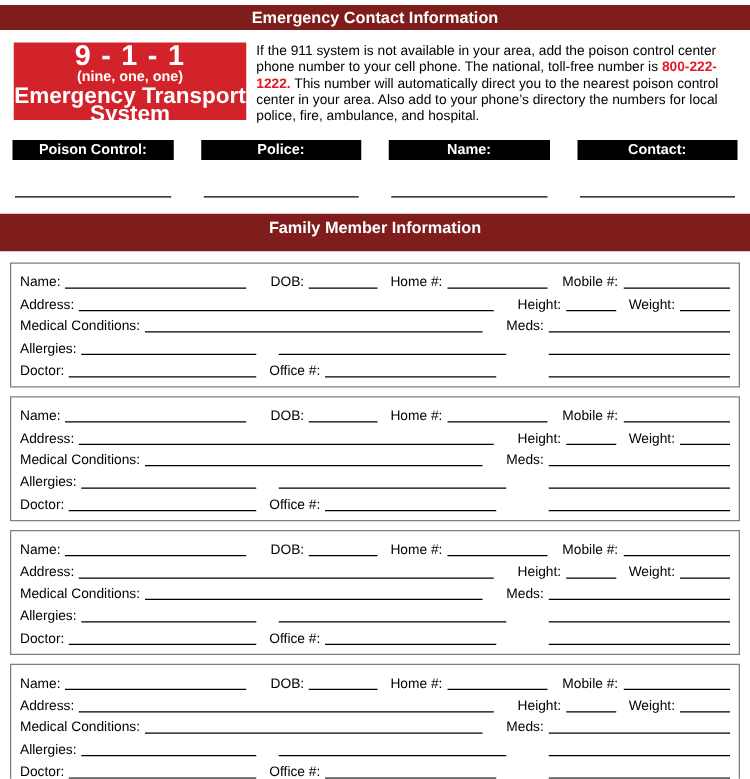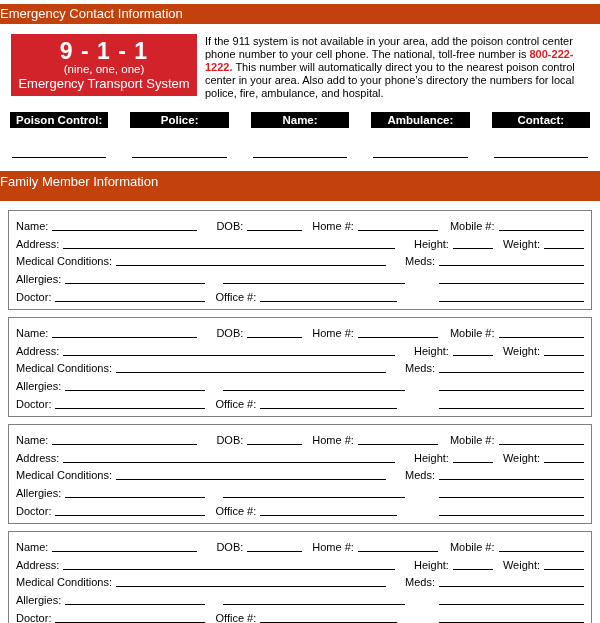--- a/index.html
+++ b/index.html
@@ -3,34 +3,35 @@
 <meta charset="utf-8">
 <style>
   * { box-sizing: border-box; }
   html,body { margin:0; padding:0; }
   body {
     width:600px; height:623px; overflow:hidden;
     background:#fff; color:#000;
     font-family:"Liberation Sans", sans-serif;
   }
   .bar {
-    background:#c2410c; color:#fff; font-weight:normal;
+    background:#7f1d1d; color:#fff; font-weight:bold;
+    text-align:center;
   }
   .title-bar { margin-top:4px; height:20px; line-height:20px; font-size:13px; }
   .family-bar { margin-top:13px; height:30px; line-height:21px; font-size:13px; }
 
   .top-section { display:flex; margin:10px 10px 0 11px; align-items:flex-start; }
   .nine-box {
     width:186px; height:62px; background:#d2232a; color:#fff;
     display:flex; flex-direction:column; justify-content:center; align-items:center;
     text-align:center; flex:0 0 auto;
   }
   .nine-code  { font-size:23px; font-weight:bold; line-height:24px; letter-spacing:1px; }
-  .nine-words { font-size:11.5px; font-weight:normal; line-height:13px; }
-  .nine-sys   { font-size:13px; font-weight:normal; line-height:15px;text-align:center; }
+  .nine-words { font-size:11.5px; font-weight:bold; line-height:13px; }
+  .nine-sys   { font-size:18px; font-weight:bold; line-height:15px;text-align:center; }
 
   .intro { margin-left:8px; width:398px; font-size:11px; line-height:13px; padding-top:1px; }
   .intro .phone { color:#e31b23; font-weight:bold; }
 
   .contacts-row { display:flex; gap:22px; margin:12px 10px 0 10px; }
   .contact-col { flex:1; }
   .contact-box {
     background:#000; color:#fff; font-weight:bold; font-size:11.5px;
     text-align:center; height:16px; line-height:16px; white-space:nowrap;
   }
@@ -79,24 +80,20 @@
     </div>
     <div class="contact-col">
       <div class="contact-box">Police:</div>
       <div class="contact-line"></div>
     </div>
     <div class="contact-col">
       <div class="contact-box">Name:</div>
       <div class="contact-line"></div>
     </div>
     <div class="contact-col">
-      <div class="contact-box">Ambulance:</div>
-      <div class="contact-line"></div>
-    </div>
-    <div class="contact-col">
       <div class="contact-box">Contact:</div>
       <div class="contact-line"></div>
     </div>
   </div>
 
   <div class="bar family-bar">
     <span>Family Member Information</span>
   </div>
 
   <div class="members" id="members">

